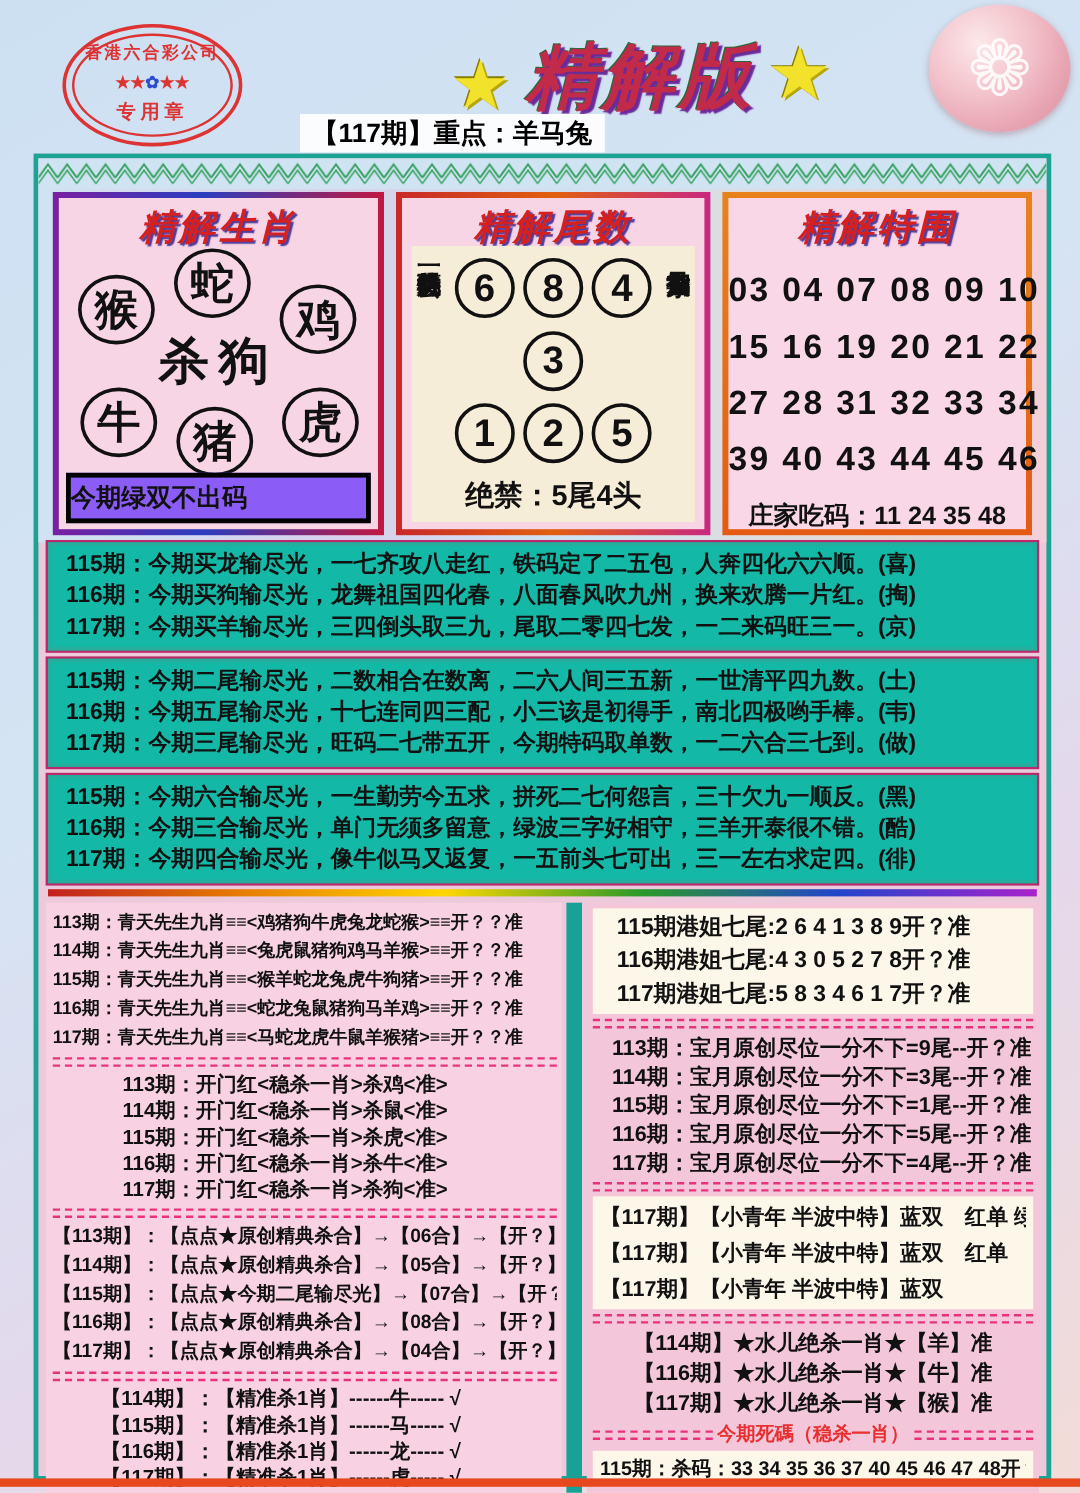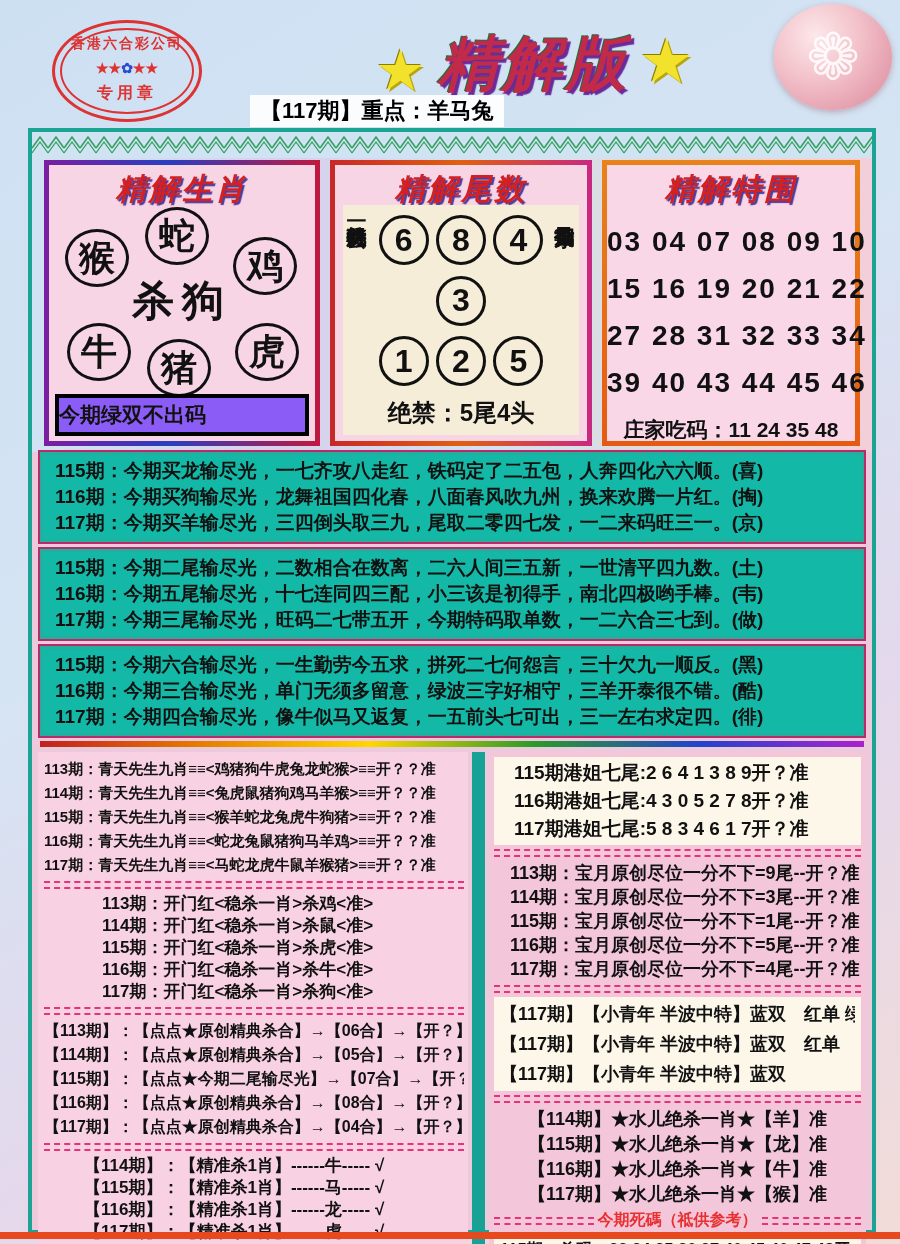--- a/index.html
+++ b/index.html
@@ -246,26 +246,25 @@
         <div class="rrow by">116期：宝月原创尽位一分不下=5尾--开？准</div>
         <div class="rrow by">117期：宝月原创尽位一分不下=4尾--开？准</div>
         <div class="sep"></div>
         <div class="wbox">
           <div class="rrow xqn">【117期】【小青年 半波中特】蓝双　红单 绿双===开</div>
           <div class="rrow xqn">【117期】【小青年 半波中特】蓝双　红单</div>
           <div class="rrow xqn">【117期】【小青年 半波中特】蓝双</div>
         </div>
         <div class="sep"></div>
         <div class="rrow se">【114期】★水儿绝杀一肖★【羊】准</div>
-        <div class="rrow se">【115期】★水儿绝杀一肖★【龙】准</div>
         <div class="rrow se">【116期】★水儿绝杀一肖★【牛】准</div>
         <div class="rrow se">【117期】★水儿绝杀一肖★【猴】准</div>
         <div class="deadsep">
           <div class="dline"></div>
-          <div class="dlabel">今期死碼（祗供参考）</div>
+          <div class="dlabel">今期死碼（稳杀一肖）</div>
           <div class="dline"></div>
         </div>
         <div class="wbox">
           <div class="rrow sm">115期：杀码：33 34 35 36 37 40 45 46 47 48开？准</div>
 
         </div>
       </div>
     </div>
   </div>
 

